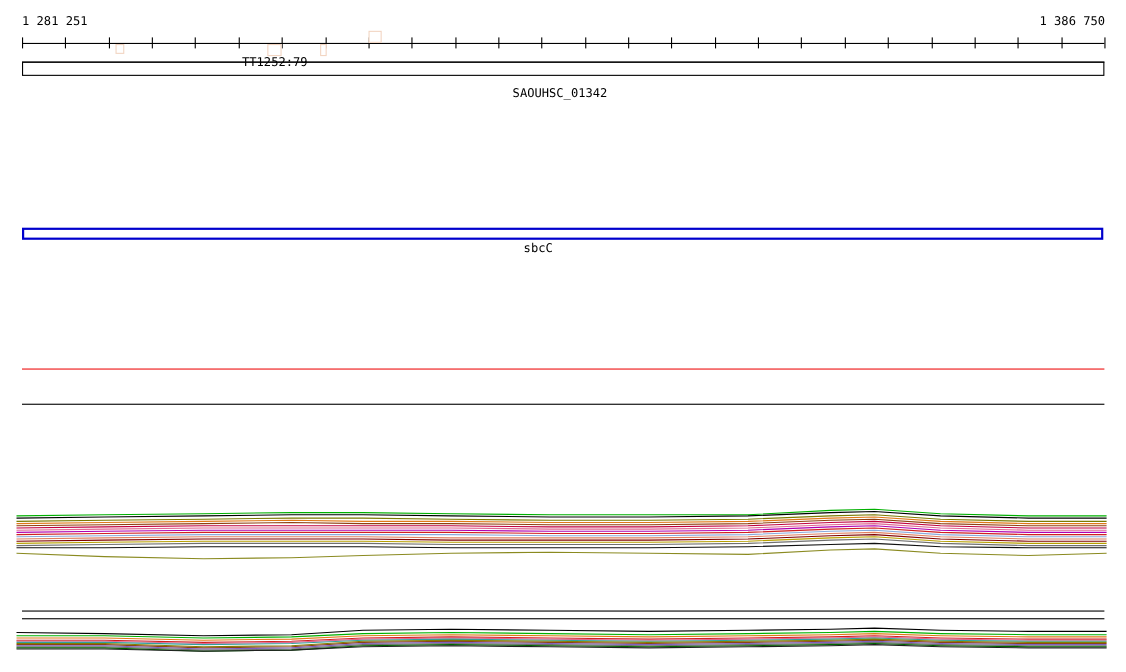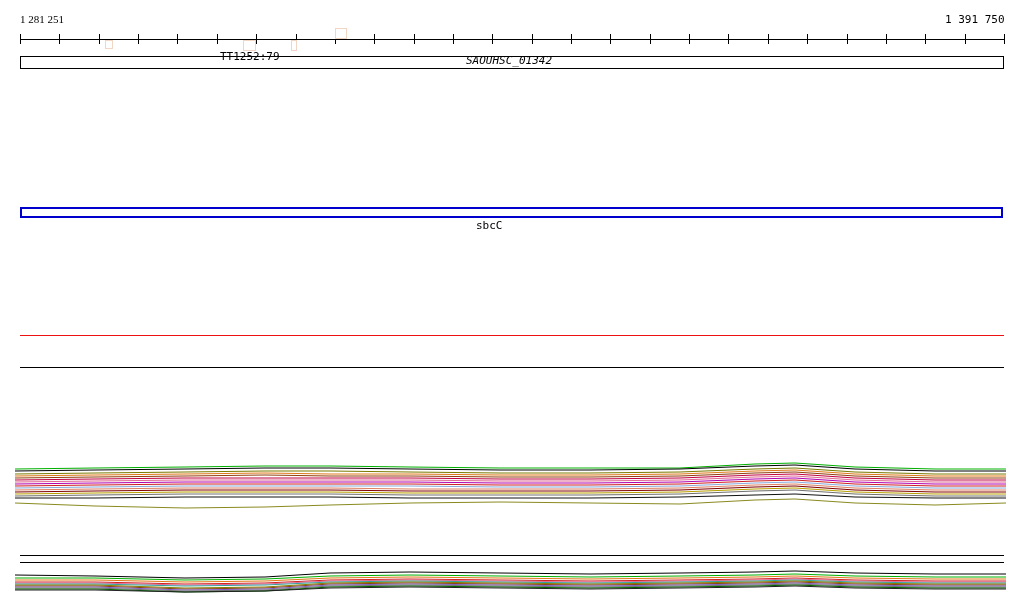--- a/index.html
+++ b/index.html
@@ -9,33 +9,33 @@
     overflow:hidden; font-family:"DejaVu Sans Mono","Liberation Mono",monospace;
     font-size:11px; color:#000;
   }
   .coord-label { position:absolute; top:13px; white-space:pre; letter-spacing:0; }
   #ruler-line { position:absolute; left:20px; top:39px; width:984px; height:1px; background:#000; }
   .tick { position:absolute; width:1px; height:10px; top:34px; background:#000; }
   .marker-box { position:absolute; border:1px solid #f2d5c2; background:#fff; }
   #gene-box { position:absolute; left:20px; top:56px; width:984px; height:13px; border:1px solid #000; background:#fff; }
   #gene-strike { position:absolute; left:20px; top:56px; width:984px; height:1px; background:#000; z-index:3; }
   #tt-label { position:absolute; left:220px; top:50px; z-index:2; background:transparent; }
-  #gene-label { position:absolute; left:466px; top:54px;font-style:italic; }
+  #gene-label { position:absolute; left:466px; top:78px; }
   #sbcc-box { position:absolute; left:20px; top:207px; width:983px; height:11px; border:2px solid #0000cc; background:#fff; }
   #sbcc-label { position:absolute; left:476px; top:219px; }
   .hline { position:absolute; height:1px; }
   #coverage-svg { position:absolute; left:0; top:0; width:1024px; height:611px; }
 </style>
 </head>
 <body>
 
 <div id="screen">
 
-  <span class="coord-label" style="left:20px;font-family:Liberation Serif, serif;">1 281 251</span>
-  <span class="coord-label" style="left:945px;">1 391 750</span>
+  <span class="coord-label" style="left:20px;">1 281 251</span>
+  <span class="coord-label" style="left:945px;">1 386 750</span>
 
   <div id="ruler">
     <div id="ruler-line"></div>
     <div id="ticks">
         <div class="tick" style="left: 20px;"></div>
         <div class="tick" style="left: 59.36px;"></div>
         <div class="tick" style="left: 98.72px;"></div>
         <div class="tick" style="left: 138.08px;"></div>
         <div class="tick" style="left: 177.44px;"></div>
         <div class="tick" style="left: 216.8px;"></div>

